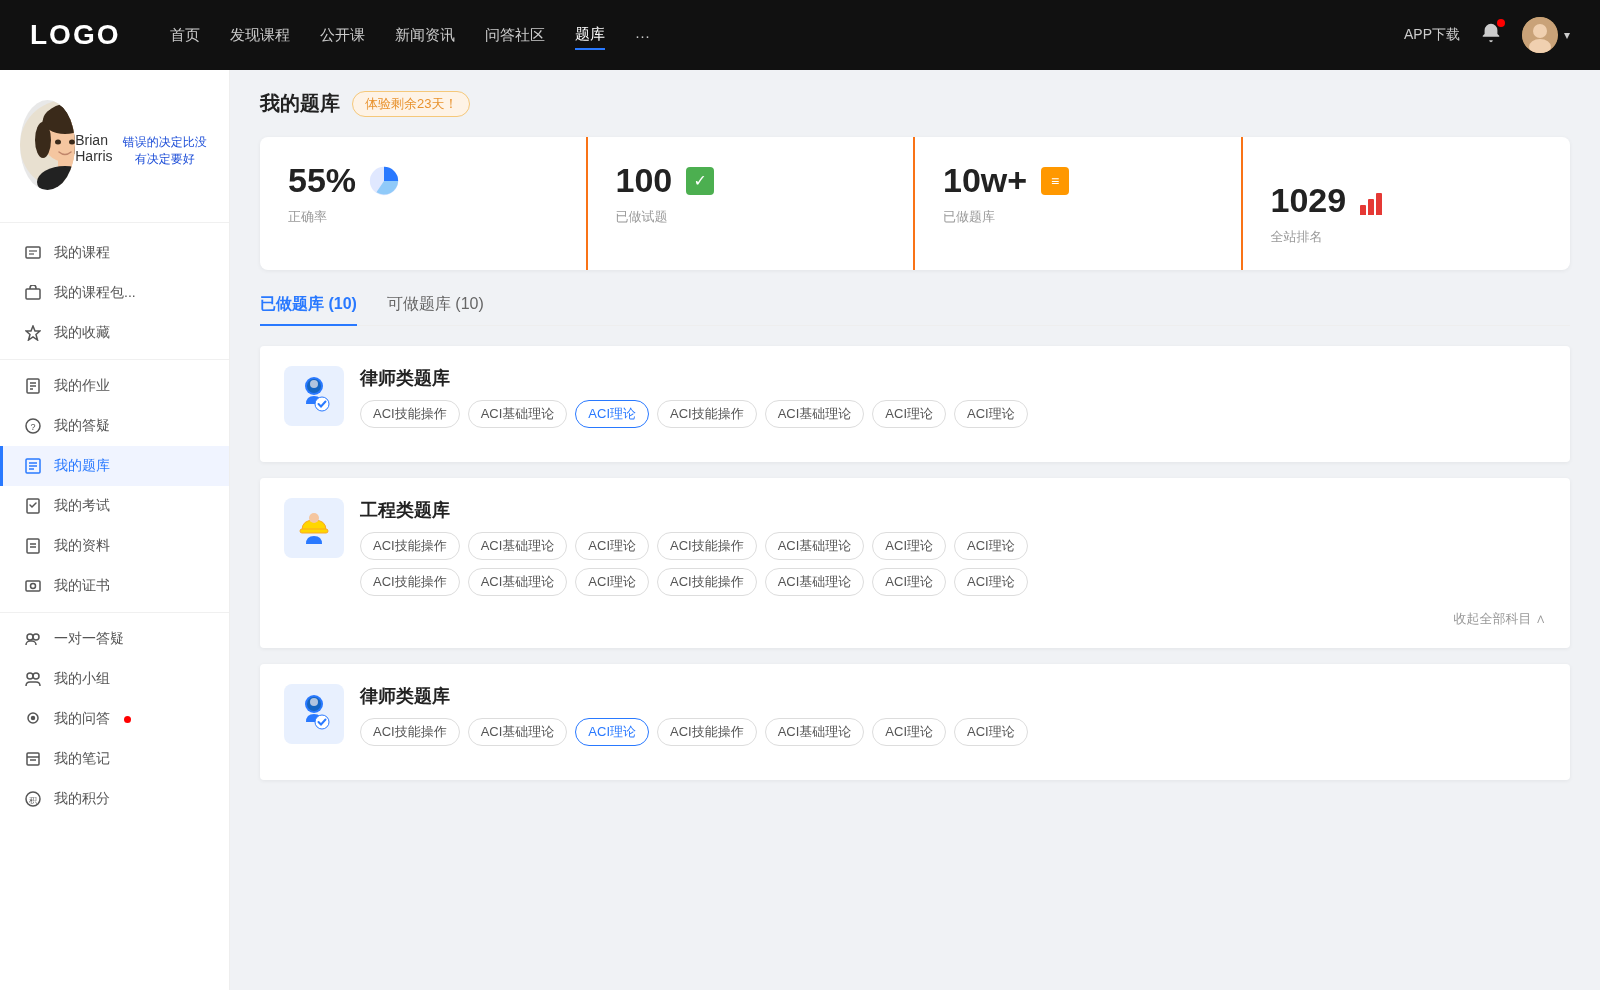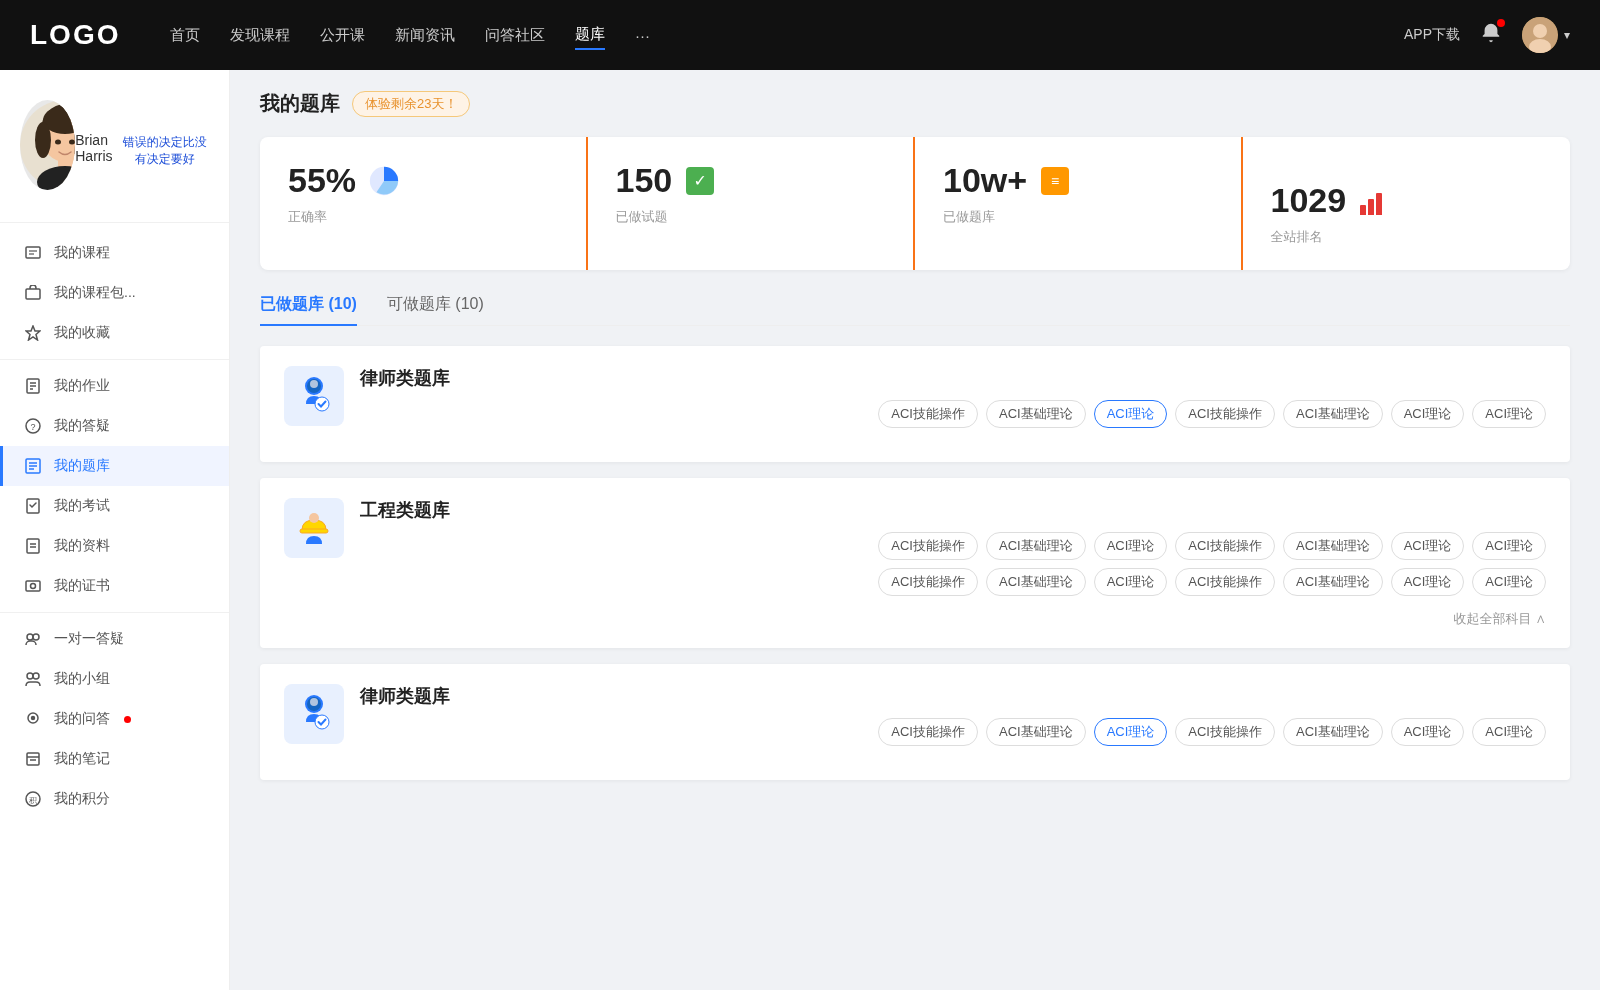--- a/index.html
+++ b/index.html
@@ -297,21 +297,20 @@
       font-size: 18px;
       font-weight: 600;
       color: #222;
       margin-bottom: 10px;
       flex: 1;
     }
     .qbank-tags {
       display: flex;
       flex-wrap: wrap;
       gap: 8px;
-      justify-content: flex-end;
     }
     .tag {
       padding: 4px 12px;
       border-radius: 20px;
       border: 1px solid #ddd;
       font-size: 13px;
       color: #555;
       cursor: pointer;
       white-space: nowrap;
     }
@@ -615,21 +614,21 @@
               <path d="M18 18 L18 3 A15 15 0 0 1 33 18 Z" fill="#2979ff"></path>
               <path d="M18 18 L33 18 A15 15 0 0 1 10 30 Z" fill="#90caf9"></path>
             </svg>
           </div>
         </div>
         <div class="stat-label">正确率</div>
       </div>
 
       <div class="stat-card">
         <div class="stat-top">
-          <span class="stat-value">150</span>
+          <span class="stat-value">100</span>
           <div class="stat-icon">
             <div class="icon-checklist">✓</div>
           </div>
         </div>
         <div class="stat-label">已做试题</div>
       </div>
 
       <div class="stat-card">
         <div class="stat-top">
           <span class="stat-value">10w+</span>

